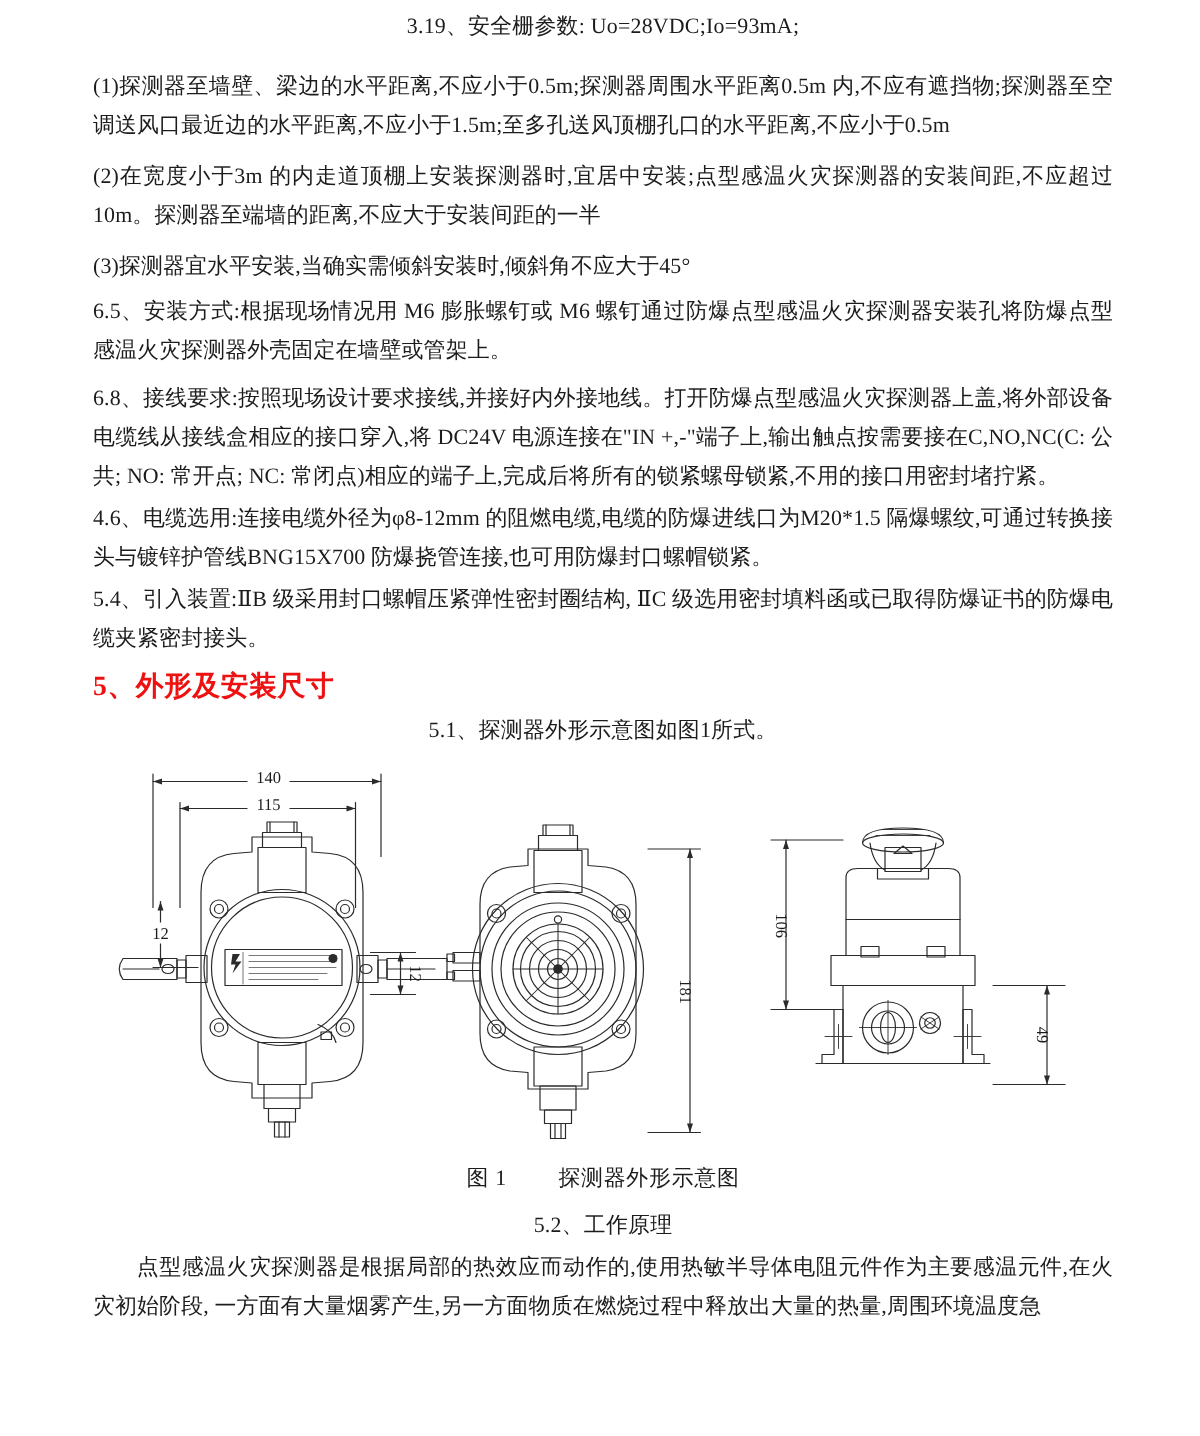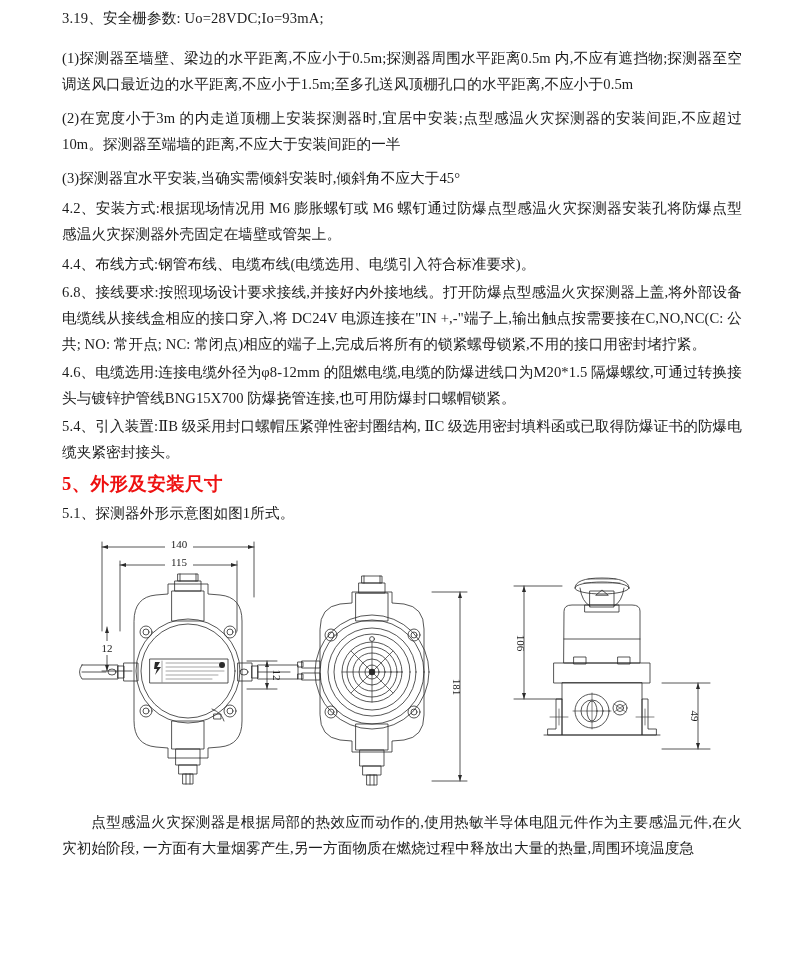--- a/index.html
+++ b/index.html
@@ -24,20 +24,21 @@
     position: relative;
   }
 
   
   .line {
     font-size: 14.6px;
     line-height: 24.5px;
     letter-spacing: 0.15px;
     color: #1c1c1c;
     white-space: nowrap;
+    text-align: center;
   }
   .para {
     font-size: 14.6px;
     line-height: 26px;
     letter-spacing: 0.1px;
     color: #1c1c1c;
     text-align: justify;
     text-justify: inter-ideograph;
   }
   .heading-red {
@@ -97,28 +98,27 @@
   <div class="sp-8"></div>
 
   <div class="para">(2)在宽度小于3m 的内走道顶棚上安装探测器时,宜居中安装;点型感温火灾探测器的安装间距,不应超过10m。探测器至端墙的距离,不应大于安装间距的一半</div>
 
   <div class="sp-8"></div>
 
   <div class="para">(3)探测器宜水平安装,当确实需倾斜安装时,倾斜角不应大于45°</div>
 
   <div class="sp-4"></div>
 
-  <div class="para">4.2、安装方式:根据现场情况用 M6 膨胀螺钉或 M6 螺钉通过防爆点型感温火灾探测器安装孔将防爆点型感温火灾探测器外壳固定在墙壁或管架上。</div>
-
-  <div class="sp-2"></div>
-
-
-  <div class="sp-2"></div>
-
-  <div class="para">4.4、布线方式:钢管布线、电缆布线(电缆选用、电缆引入符合标准要求)。</div>
+  <div class="para">6.5、安装方式:根据现场情况用 M6 膨胀螺钉或 M6 螺钉通过防爆点型感温火灾探测器安装孔将防爆点型感温火灾探测器外壳固定在墙壁或管架上。</div>
+
+  <div class="sp-2"></div>
+
+
+  <div class="sp-2"></div>
+
 
   <div class="sp-2"></div>
 
   <div class="para">6.8、接线要求:按照现场设计要求接线,并接好内外接地线。打开防爆点型感温火灾探测器上盖,将外部设备电缆线从接线盒相应的接口穿入,将 DC24V  电源连接在"IN  +,-"端子上,输出触点按需要接在C,NO,NC(C:   公共;  NO: 常开点;  NC: 常闭点)相应的端子上,完成后将所有的锁紧螺母锁紧,不用的接口用密封堵拧紧。</div>
 
   <div class="sp-2"></div>
 
   <div class="para">4.6、电缆选用:连接电缆外径为φ8-12mm 的阻燃电缆,电缆的防爆进线口为M20*1.5 隔爆螺纹,可通过转换接头与镀锌护管线BNG15X700 防爆挠管连接,也可用防爆封口螺帽锁紧。</div>
 
   <div class="sp-2"></div>
@@ -355,21 +355,27 @@
 
         <text x="391" y="156" text-anchor="middle" transform="rotate(90 391 156)">181</text>
 
         <text x="455" y="112" text-anchor="middle" transform="rotate(90 455 112)">106</text>
 
         <text x="629" y="185" text-anchor="middle" transform="rotate(90 629 185)">49</text>
       </g>
     </svg>
   </div>
 
+  <div class="fig-caption">
+    <span>图 1</span>
+    <span class="gap"></span>
+    <span>探测器外形示意图</span>
+  </div>
 
   <div class="sp-8"></div>
 
+  <div class="line">5.2、工作原理</div>
 
   <div class="sp-2"></div>
 
   <div class="para indent2">点型感温火灾探测器是根据局部的热效应而动作的,使用热敏半导体电阻元件作为主要感温元件,在火灾初始阶段,  一方面有大量烟雾产生,另一方面物质在燃烧过程中释放出大量的热量,周围环境温度急</div>
 
 </div>
 
 </body></html>

